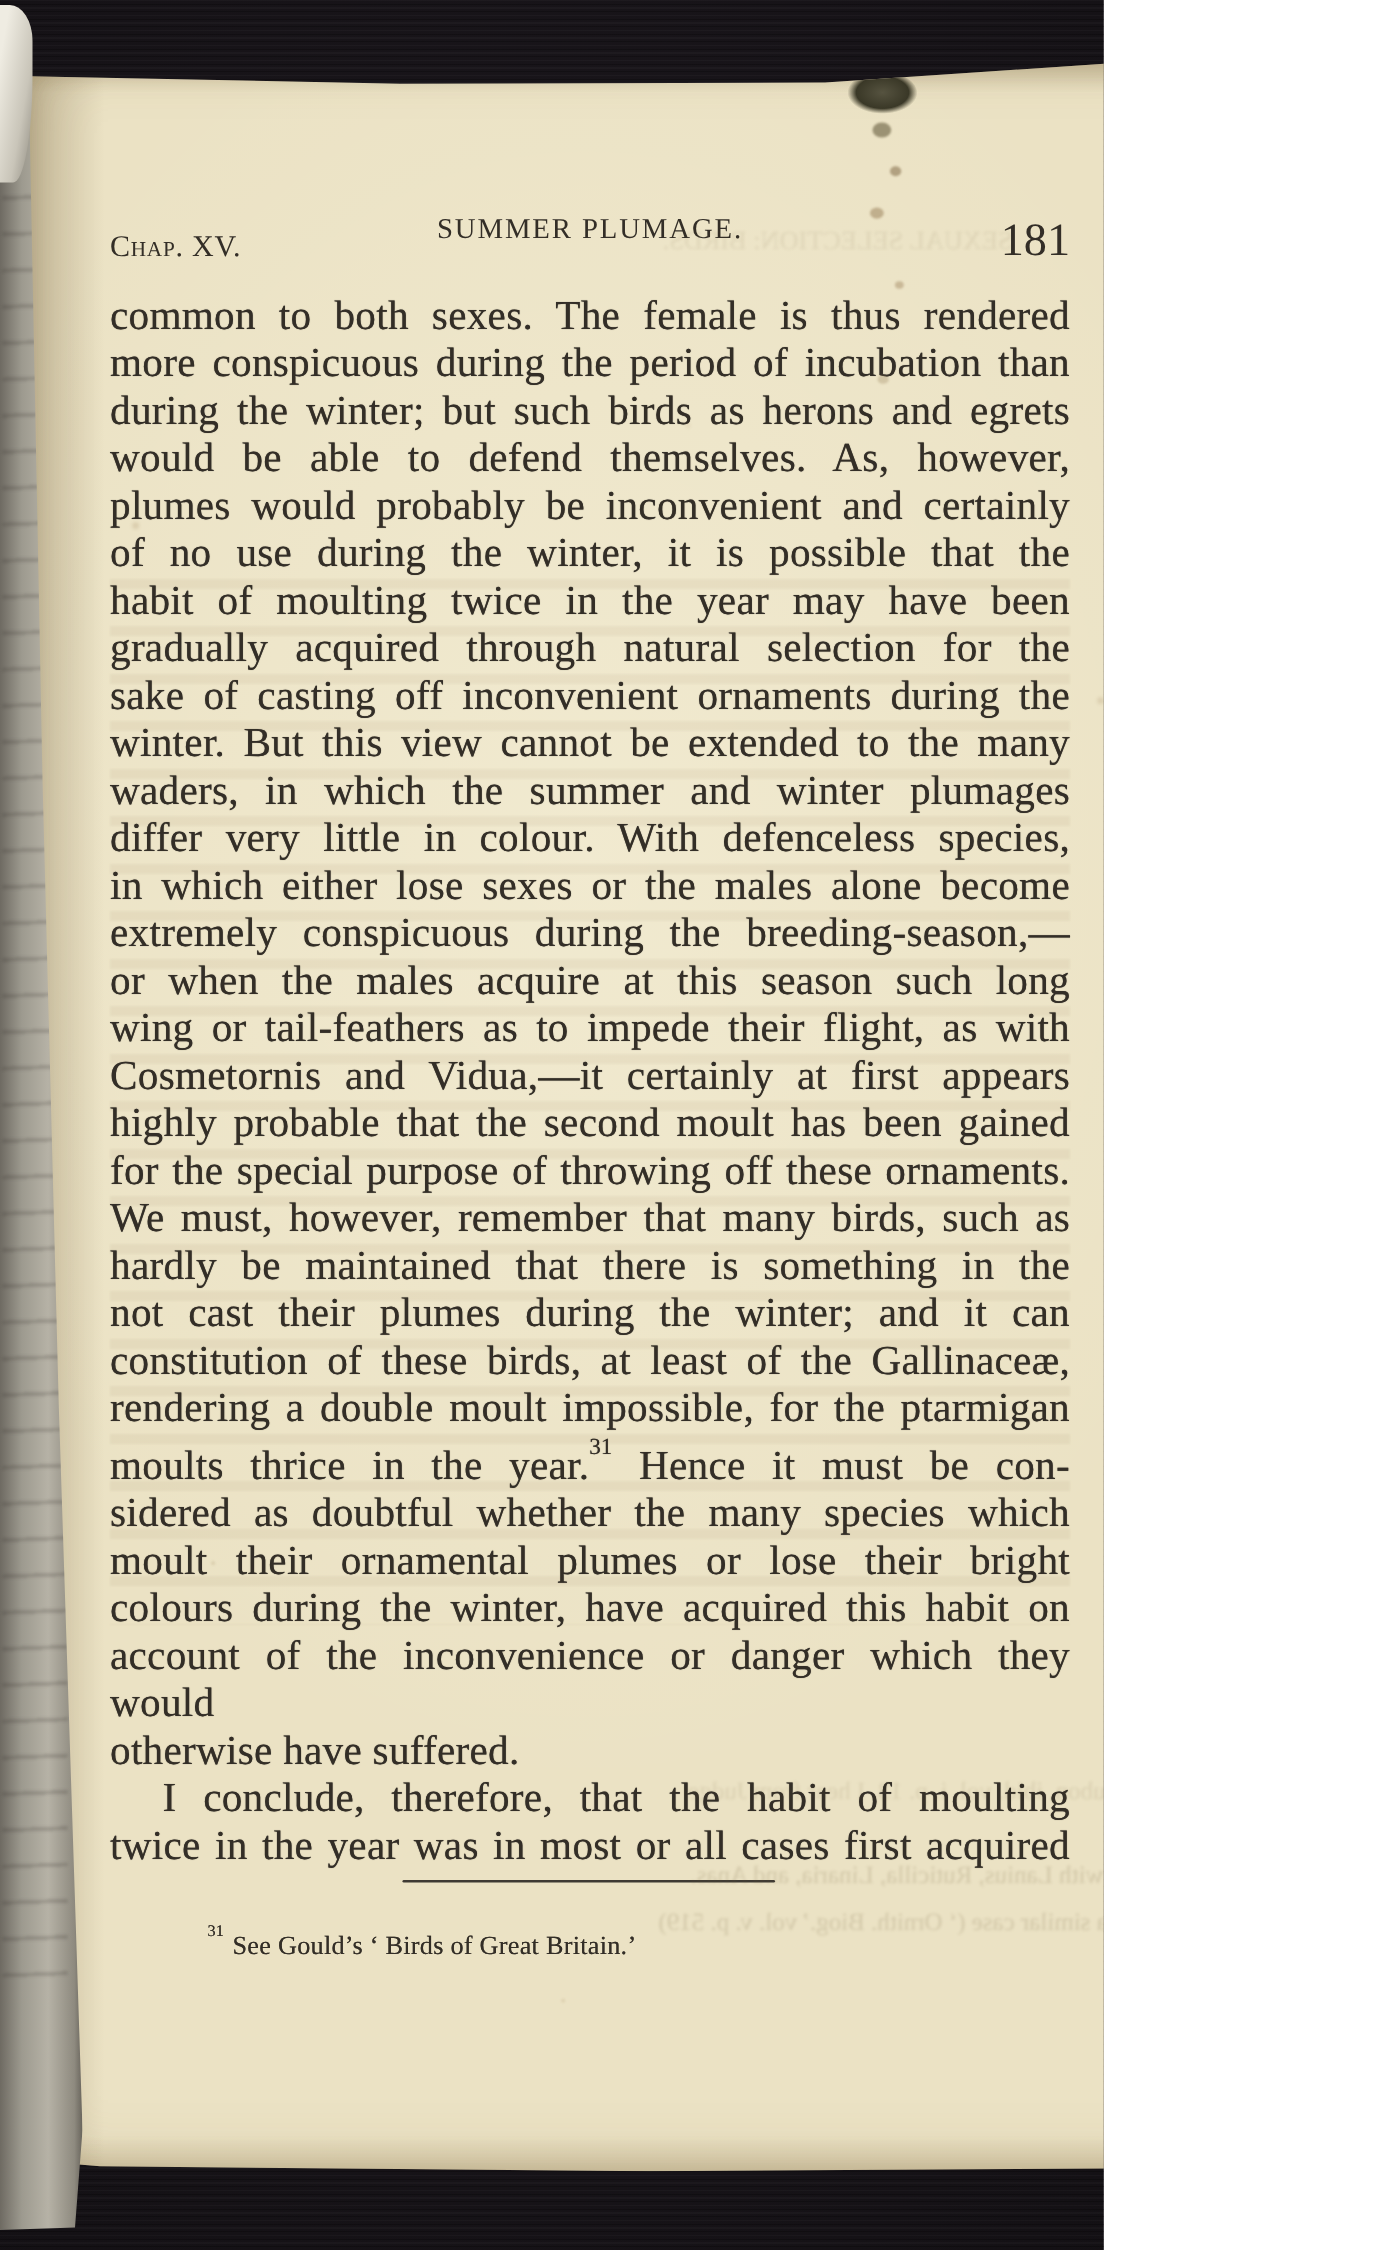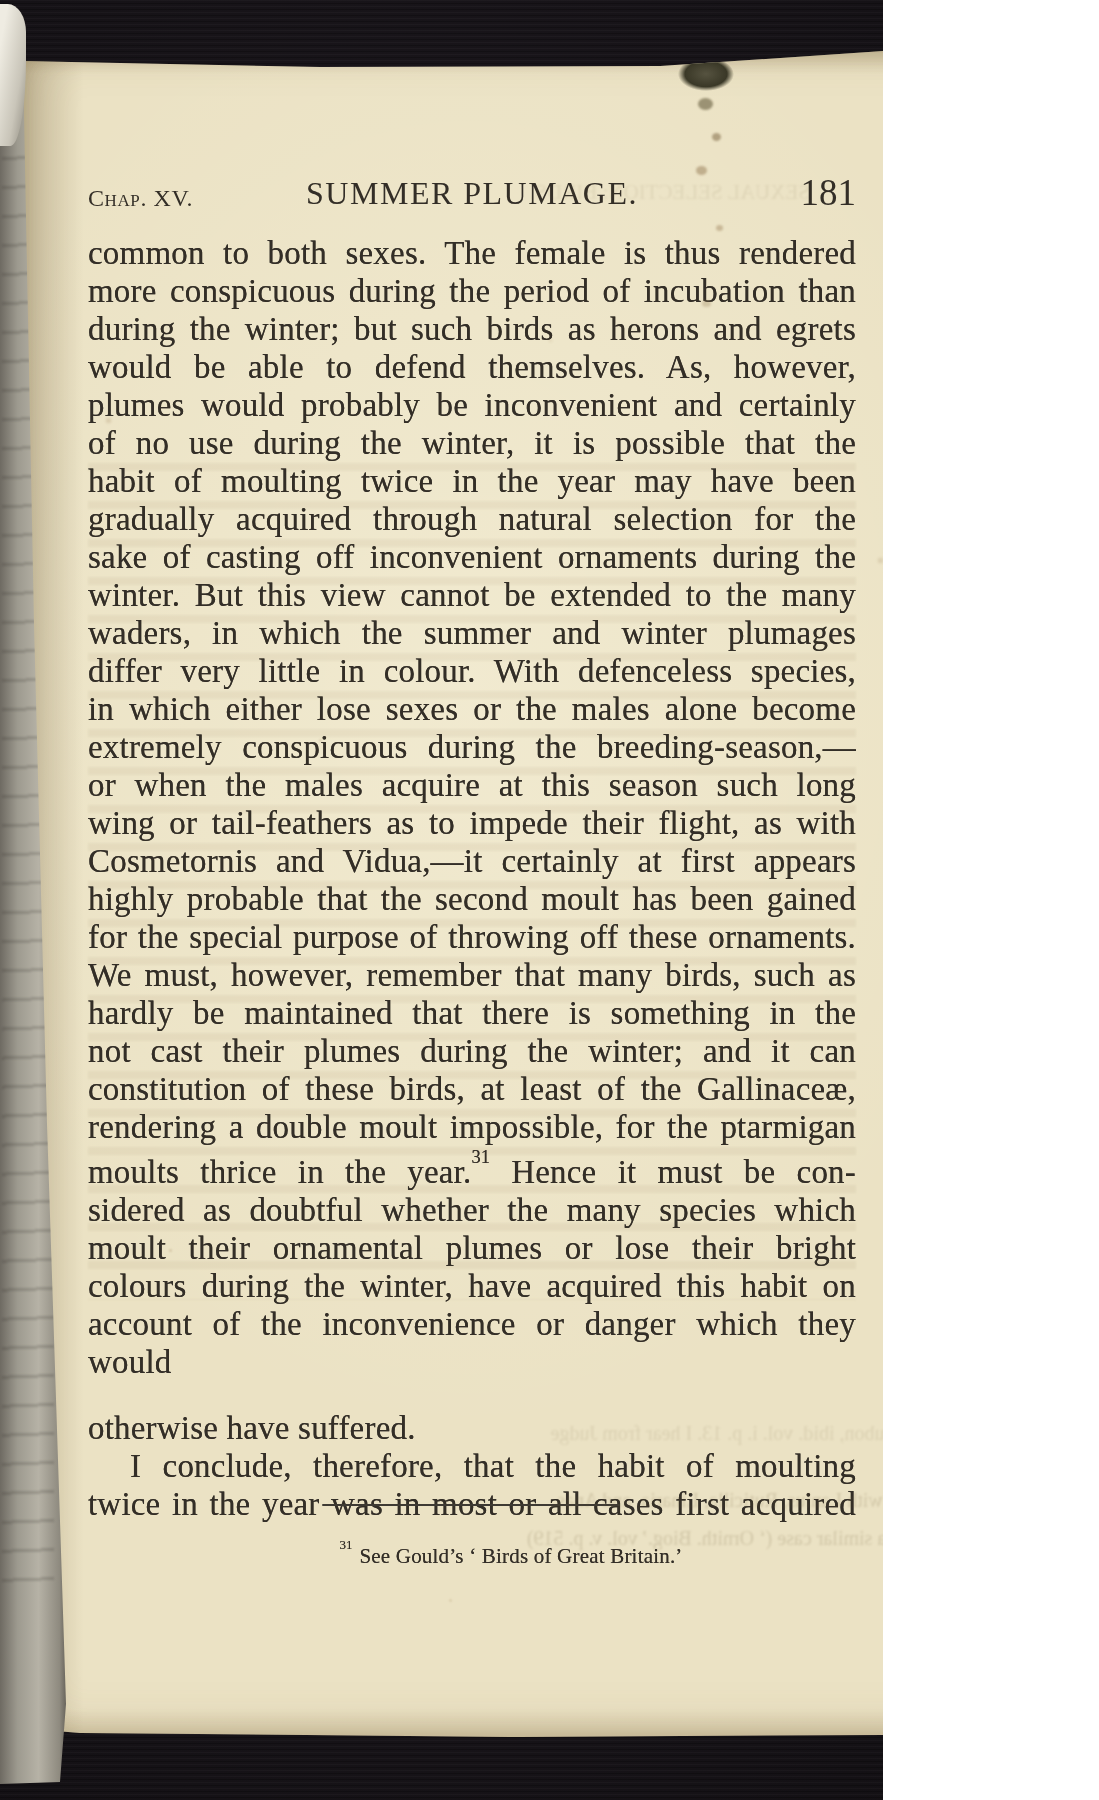--- a/index.html
+++ b/index.html
@@ -31,42 +31,42 @@
                     inset 0 16px 24px rgba(108,88,48,.18);
         clip-path: polygon(2px 21px, 300px 27px, 640px 26px, 1014px 1px,
                            1019px 8px, 1018px 1200px, 1016px 1694px,
                            500px 1697px, 60px 1693px, 0px 1688px, 0px 100px);
         color:#332e27;}
 
   
   .hdr{position:absolute;left:68px;top:114px;width:768px;height:58px;}
   .hdr .chap{position:absolute;left:0;bottom:0;font-size:24px;
              font-variant:small-caps;letter-spacing:.6px;}
-  .hdr .title{position:absolute;left:50%;transform:translateX(-50%);bottom:0;
-              font-size:32px;letter-spacing:1.5px;white-space:nowrap;}
+  .hdr .title{position:absolute;left:50%;transform:translateX(-50%);bottom:16px;
+              font-size:23px;letter-spacing:1.5px;white-space:nowrap;}
   .hdr .pnum{position:absolute;right:0;bottom:-2px;font-size:37px;}
 
   
   .bodycol{position:absolute;left:68px;top:194px;width:768px;}
   .bline{font-size:33px;line-height:38px;letter-spacing:.2px;
          text-align:justify;text-align-last:justify;white-space:normal;
          text-shadow:0 0 .6px rgba(51,46,39,.85);}
-  .bline.ragged{text-align-last:left;margin-top:28px;}
+  .bline.ragged{text-align-last:left;}
   .bline.indent{padding-left:42px;}
   sup.fnref{font-size:.56em;position:relative;top:-.45em;letter-spacing:0;}
 
   
   .rule{position:absolute;left:302px;top:1464px;width:298px;height:2px;
         background:#3e3a33;border-radius:2px;}
   .footnote{position:absolute;left:68px;top:1496px;width:768px;
             font-size:21px;line-height:30px;
             text-shadow:0 0 .5px rgba(51,46,39,.8);}
   .footnote .fm{font-size:13px;position:relative;top:-6px;margin-right:7px;}
   .footnote .ft{letter-spacing:.2px;}
-  .fn-inner{margin-left:78px;display:block;text-align:center;}
+  .fn-inner{margin-left:78px;display:block;}
 
   
   .ghost{position:absolute;transform:scaleX(-1);filter:blur(1.3px);
          color:#6d5c38;font-size:20px;white-space:nowrap;overflow:hidden;
          pointer-events:none;}
   .ghost-stripes{position:absolute;left:68px;top:400px;width:768px;height:860px;
          background:repeating-linear-gradient(180deg,
            rgba(0,0,0,0) 0 23px, rgba(125,105,65,.07) 23px 31px, rgba(0,0,0,0) 31px 38px);
          filter:blur(1px);pointer-events:none;}
 

